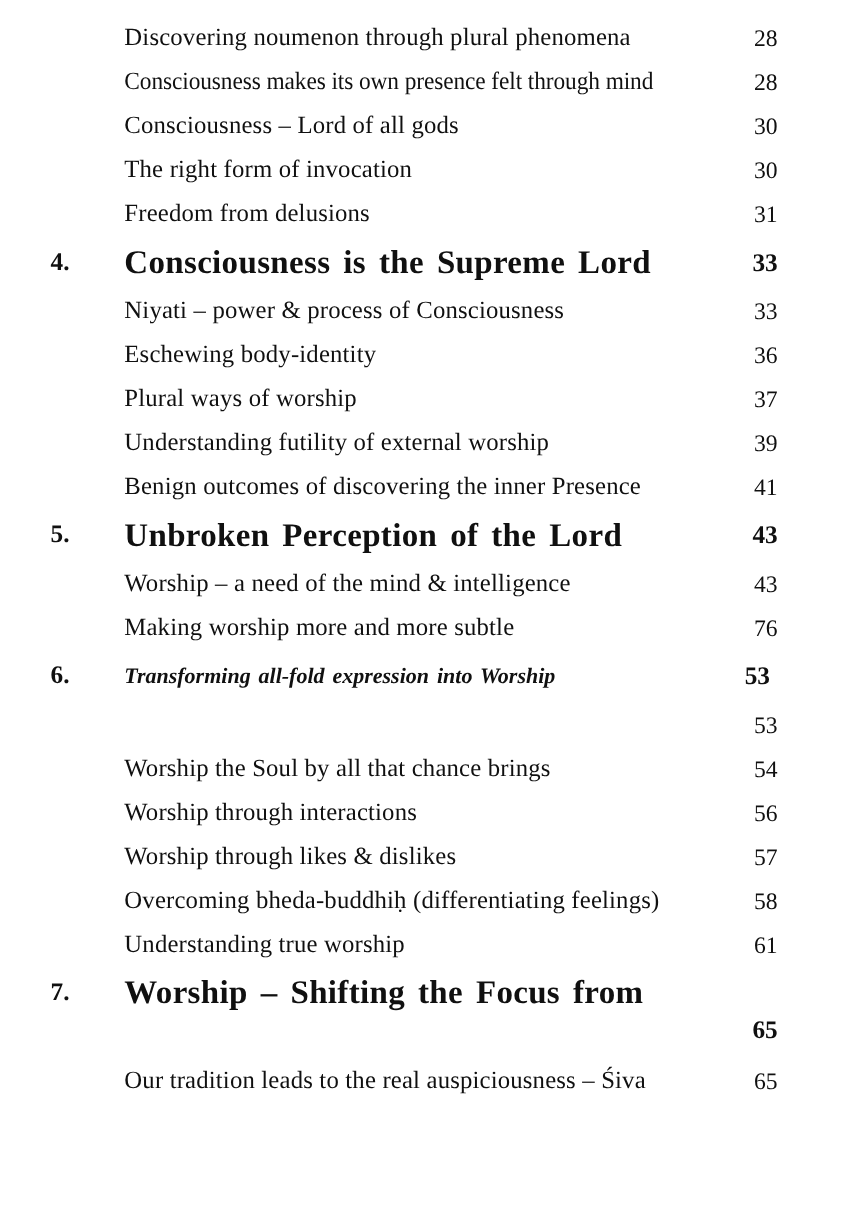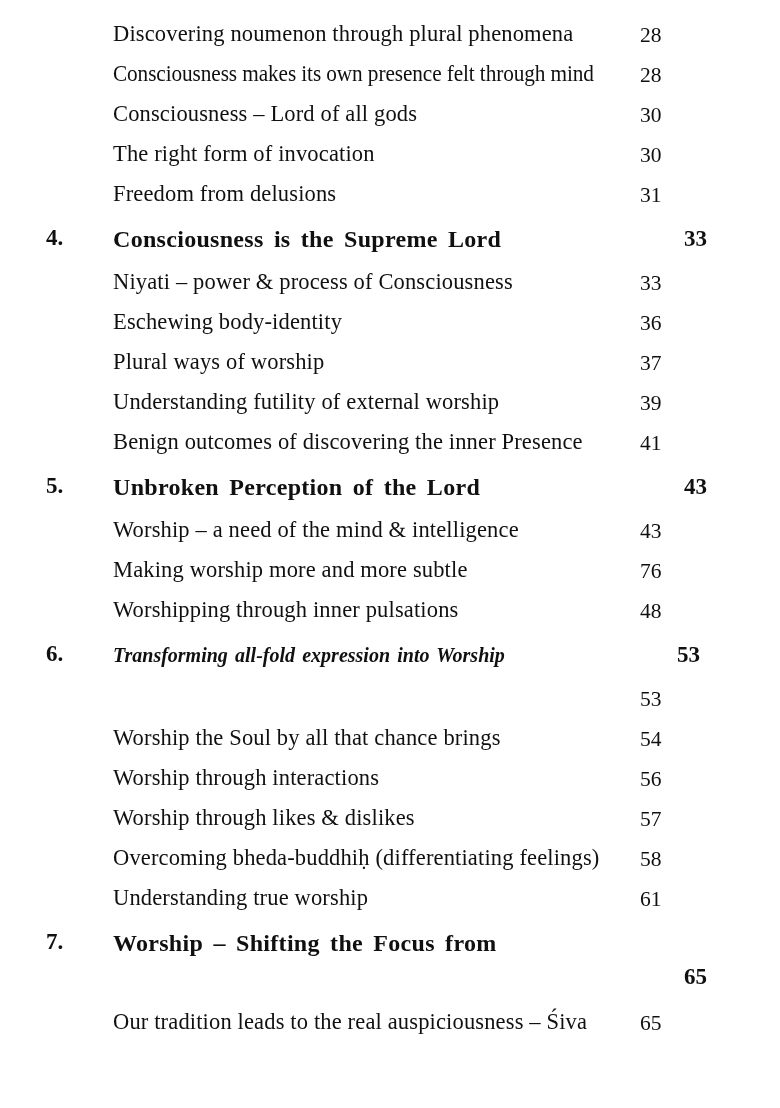--- a/index.html
+++ b/index.html
@@ -41,20 +41,21 @@
     font-size: 22.5px;
     line-height: 26px;
     white-space: nowrap;
     letter-spacing: 0.15px;
   }
   .entry .epage {
     position: absolute;
     left: 640px;
     width: 67px;
     top: 8px;
+    text-align: right;
     font-size: 21.5px;
     line-height: 26px;
   }
 
   
   .entry .etext.condensed {
     transform: scaleX(0.945);
     transform-origin: left center;
     letter-spacing: -0.1px;
   }
@@ -71,21 +72,21 @@
     left: 46px;
     top: 10px;
     font-size: 23px;
     font-weight: bold;
     line-height: 28px;
   }
   .chapter .ctitle {
     position: absolute;
     left: 113px;
     top: 9px;
-    font-size: 24px;
+    font-size: 30px;
     font-weight: bold;
     line-height: 32px;
     white-space: nowrap;
     word-spacing: 4px;
     letter-spacing: 0.3px;
   }
   .chapter .ctitle .l2 {
     display: block;
   }
   .chapter .cpage {
@@ -169,24 +170,20 @@
       <span class="cpage">43</span>
     </div>
     <div class="row entry">
       <span class="etext">Worship – a need of the mind &amp; intelligence</span>
       <span class="epage">43</span>
     </div>
     <div class="row entry">
       <span class="etext">Making worship more and more subtle</span>
       <span class="epage">76</span>
     </div>
-    <div class="row entry">
-      <span class="etext">Worshipping through inner pulsations</span>
-      <span class="epage">48</span>
-    </div>
     <div class="row chapter tight">
       <span class="cnum">6.</span>
       <span class="ctitle">Transforming all-fold expression into Worship</span>
       <span class="cpage">53</span>
     </div>
     <div class="row entry">
       <span class="epage">53</span>
     </div>
     <div class="row entry">
       <span class="etext">Worship the Soul by all that chance brings</span>

